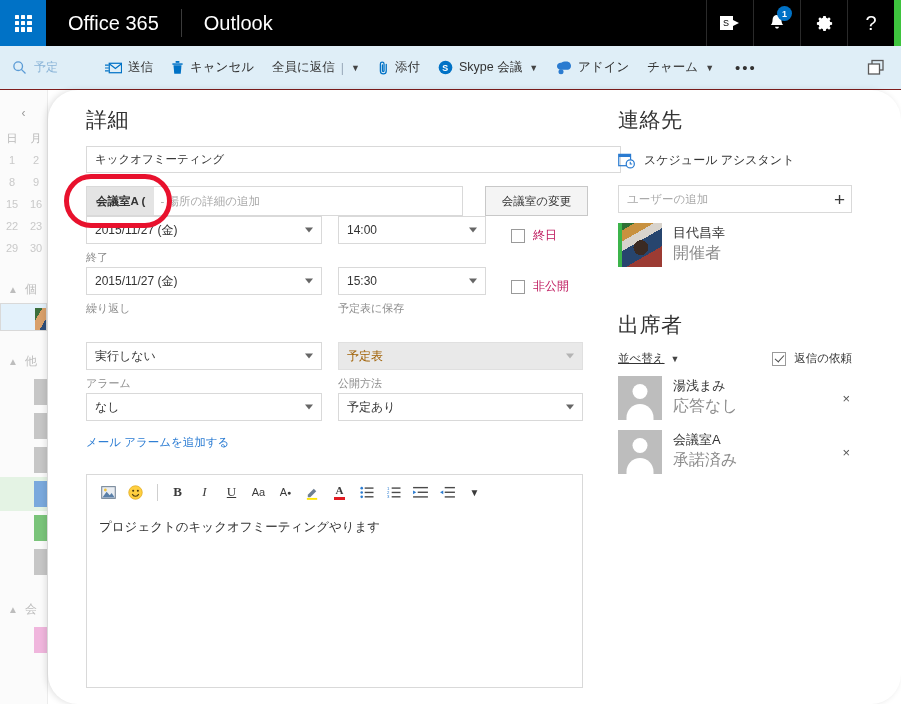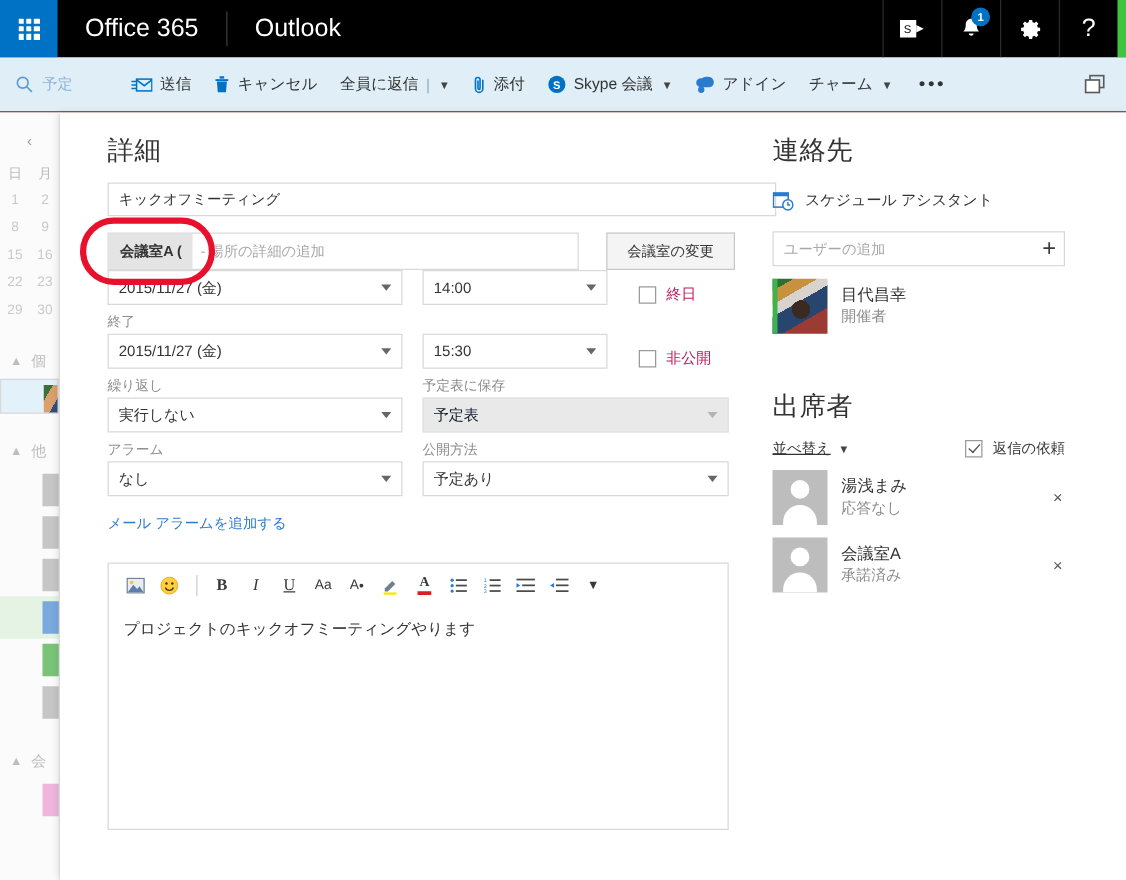--- a/index.html
+++ b/index.html
@@ -110,20 +110,21 @@
   .cal-row .sw.pink{background:#f0b6dd;}
   .cal-row .sw.photo{
     background:linear-gradient(120deg,#3c6f3c 0 18%,#d9a06a 18% 42%,#2f4f7a 42% 72%,#b5483a 72% 100%);
   }
 
   
   .form-panel{
     position:absolute;left:48px;top:90px;width:853px;height:614px;
     background:#ffffff;box-shadow:-2px 0 6px rgba(0,0,0,.12);
     overflow:hidden;
+    border-radius:30px;
   }
   .form-inner{position:relative;width:853px;height:614px;}
 
   .col-left{position:absolute;left:38px;top:0;width:535px;}
   .col-right{position:absolute;left:570px;top:0;width:260px;}
 
   h2.sect{
     font-size:21px;font-weight:normal;color:#333;
     margin:0;padding:16px 0 12px 0;letter-spacing:.5px;
   }
@@ -167,21 +168,21 @@
   }
 
   
   .sel{
     position:relative;height:28px;box-sizing:border-box;
     border:1px solid #d9d9d9;background:#fff;
     display:flex;align-items:center;padding:0 26px 0 8px;
     font-size:12px;color:#333;cursor:pointer;white-space:nowrap;
     overflow:hidden;
   }
-  .sel.disabled{background:#e9e9e9;border-color:#e0e0e0;color:#0f172a;}
+  .sel.disabled{background:#e9e9e9;border-color:#e0e0e0;color:#a16207;margin-top:24px;}
   .sel .caret{
     position:absolute;right:8px;top:50%;transform:translateY(-50%);
     width:0;height:0;border-left:4.5px solid transparent;
     border-right:4.5px solid transparent;border-top:5px solid #666;
   }
   .sel.disabled .caret{border-top-color:#b4b4b4;}
 
   .row2{display:flex;align-items:flex-end;}
   .chk{
     display:flex;align-items:center;margin-left:25px;
@@ -252,21 +253,21 @@
   }
   .avatar .body{
     position:absolute;left:50%;bottom:0;transform:translateX(-50%);
     width:27px;height:16px;border-radius:14px 14px 0 0;background:#fff;
   }
   .avatar .status{
     position:absolute;left:0;top:0;bottom:0;width:4px;background:#3cb44b;
   }
   .pname{margin-left:11px;}
   .pname .n{font-size:13px;color:#333;line-height:1.3;}
-  .pname .r{font-size:12px;color:#8c8c8c;line-height:1.4;}
+  .pname .r{font-size:16px;color:#8c8c8c;line-height:1.4;}
   .px{
     position:absolute;right:2px;top:50%;transform:translateY(-50%);
     font-size:13px;color:#555;cursor:pointer;
   }
   .att-head{display:flex;align-items:center;margin-top:6px;width:234px;}
   .sortby{
     font-size:11.5px;color:#333;cursor:pointer;text-decoration:underline;
     white-space:nowrap;
   }
   .sort-chev{margin-left:6px;font-size:9px;color:#444;cursor:pointer;}

